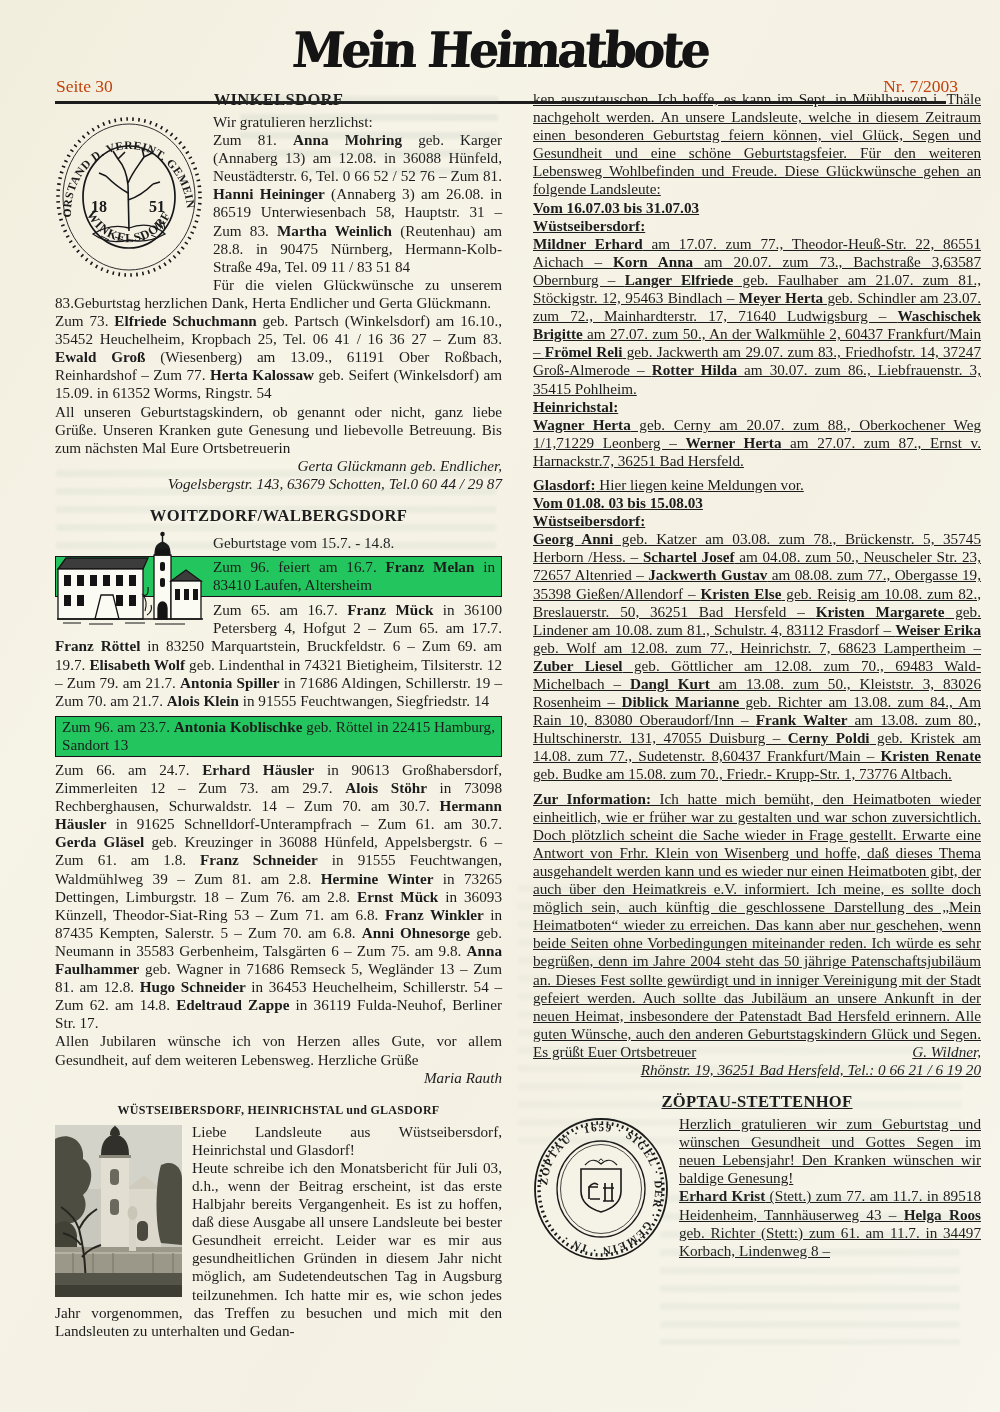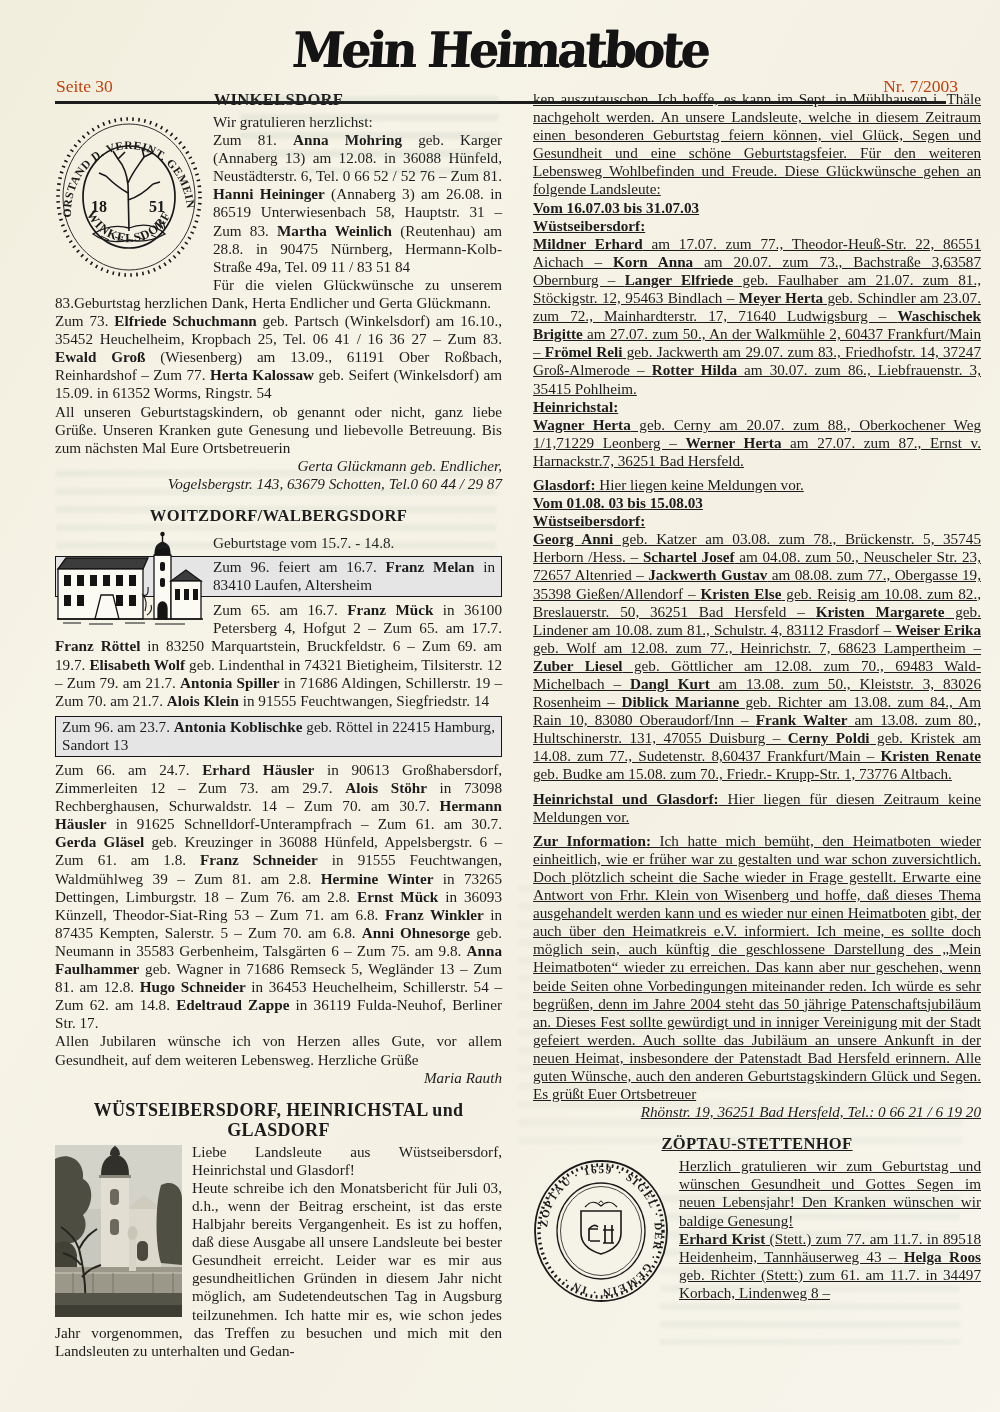--- a/index.html
+++ b/index.html
@@ -21,29 +21,29 @@
   .hdr-label{position:absolute;bottom:7px;font-size:17.5px;color:#c2410c;}
   .hdr-left{left:56px;}
   .hdr-right{right:42px;}
   .hdr-rule{position:absolute;left:55px;width:891px;bottom:0;border-bottom:3px solid #1d1d1d;}
   
   .col{position:absolute;top:90px;font-size:15.2px;line-height:18.1px;text-align:justify;}
   .col-left{left:55px;width:447px;}
   .col-right{left:533px;width:448px;text-decoration:underline;}
   h2.sect{font-size:16.6px;font-weight:bold;text-align:center;margin:13px 0 3px;letter-spacing:.3px;line-height:20px;}
   h2.first{margin-top:0;}
-  h2.long{font-size:18px;}
+  h2.long{font-size:12px;}
   .p{margin:0;}
   .gap{margin-top:6px;}
   .b{font-weight:bold;}
   .bold-line{font-weight:bold;}
   .bold-line.tight{margin-top:0;}
   .sig{text-align:right;font-style:italic;margin:0;}
   .sig-pull{margin-top:-18.1px;}
-  .box{border:1.6px solid #15151a;background:#e5e5e5;padding:1px 6px 2px;margin:4px 0;}
+  .box{border:1.6px solid #15151a;background:#22c55e;padding:1px 6px 2px;margin:4px 0;}
   .box.b2{margin:6px 0 4px;}
   .float-img{float:left;margin:2px 10px 2px 0;}
   .seal-txt{font-family:"Liberation Serif",serif;font-weight:bold;fill:#1a1a1a;}
   .subtitle{margin-top:8px;}
   
   .ghost{position:absolute;pointer-events:none;filter:blur(1.3px);
     background:repeating-linear-gradient(180deg,rgba(115,145,125,.09) 0 7px,rgba(115,145,125,0) 7px 18px);}
 </style>
 </head>
 <body>
@@ -200,23 +200,23 @@
 
     <p class="p bold-line">Heinrichstal:</p>
     <p class="p"><span class="b">Wagner Herta</span><span> geb. Cerny am 20.07. zum 88., Oberkochener Weg 1/1,71229 Leonberg – </span><span class="b">Werner Herta</span><span> am 27.07. zum 87., Ernst v. Harnackstr.7, 36251 Bad Hersfeld.</span></p>
 
     <p class="p gap"><span class="b">Glasdorf:</span><span> Hier liegen keine Meldungen vor.</span></p>
 
     <p class="p bold-line">Vom 01.08. 03 bis 15.08.03</p>
     <p class="p bold-line tight">Wüstseibersdorf:</p>
     <p class="p"><span class="b">Georg Anni</span><span> geb. Katzer am 03.08. zum 78., Brückenstr. 5, 35745 Herborn /Hess. – </span><span class="b">Schartel Josef</span><span> am 04.08. zum 50., Neuscheler Str. 23, 72657 Altenried – </span><span class="b">Jackwerth Gustav</span><span> am 08.08. zum 77., Obergasse 19, 35398 Gießen/Allendorf – </span><span class="b">Kristen Else</span><span> geb. Reisig am 10.08. zum 82., Breslauerstr. 50, 36251 Bad Hersfeld – </span><span class="b">Kristen Margarete</span><span> geb. Lindener am 10.08. zum 81., Schulstr. 4, 83112 Frasdorf – </span><span class="b">Weiser Erika</span><span> geb. Wolf am 12.08. zum 77., Heinrichstr. 7, 68623 Lampertheim – </span><span class="b">Zuber Liesel</span><span> geb. Göttlicher am 12.08. zum 70., 69483 Wald-Michelbach – </span><span class="b">Dangl Kurt</span><span> am 13.08. zum 50., Kleiststr. 3, 83026 Rosenheim – </span><span class="b">Diblick Marianne</span><span> geb. Richter am 13.08. zum 84., Am Rain 10, 83080 Oberaudorf/Inn – </span><span class="b">Frank Walter</span><span> am 13.08. zum 80., Hultschinerstr. 131, 47055 Duisburg – </span><span class="b">Cerny Poldi</span><span> geb. Kristek am 14.08. zum 77., Sudetenstr. 8,60437 Frankfurt/Main – </span><span class="b">Kristen Renate</span><span> geb. Budke am 15.08. zum 70., Friedr.- Krupp-Str. 1, 73776 Altbach.</span></p>
 
-    <p class="p gap"><span class="b">Heinrichstal und Glasdorf:</span><span> Hier liegen für diesen Zeitraum keine Meldungen vor.</span></p>
 
     <p class="p gap"><span class="b">Zur Information:</span><span> Ich hatte mich bemüht, den Heimatboten wieder einheitlich, wie er früher war zu gestalten und war schon zuversichtlich. Doch plötzlich scheint die Sache wieder in Frage gestellt. Erwarte eine Antwort von Frhr. Klein von Wisenberg und hoffe, daß dieses Thema ausgehandelt werden kann und es wieder nur einen Heimatboten gibt, der auch über den Heimatkreis e.V. informiert. Ich meine, es sollte doch möglich sein, auch künftig die geschlossene Darstellung des „Mein Heimatboten“ wieder zu erreichen. Das kann aber nur geschehen, wenn beide Seiten ohne Vorbedingungen miteinander reden. Ich würde es sehr begrüßen, denn im Jahre 2004 steht das 50 jährige Patenschaftsjubiläum an. Dieses Fest sollte gewürdigt und in inniger Vereinigung mit der Stadt gefeiert werden. Auch sollte das Jubiläum an unsere Ankunft in der neuen Heimat, insbesondere der Patenstadt Bad Hersfeld erinnern. Alle guten Wünsche, auch den anderen Geburtstagskindern Glück und Segen. Es grüßt Euer Ortsbetreuer</span></p>
+    <p class="sig sig-pull">G. Wildner,</p>
     <p class="sig">Rhönstr. 19, 36251 Bad Hersfeld, Tel.: 0 66 21 / 6 19 20</p>
 
     <section>
       <h2 class="sect">ZÖPTAU-STETTENHOF</h2>
 
       <svg class="float-img" width="136" height="145" viewBox="0 0 136 145">
         <defs>
           <path id="zpRing" d="M 14 72 A 54 58 0 1 1 122 72 A 54 58 0 1 1 14 72" fill="none"></path>
         </defs>
         <ellipse cx="68" cy="72" rx="66" ry="70" fill="none" stroke="#1a1a1a" stroke-width="1.8"></ellipse>

